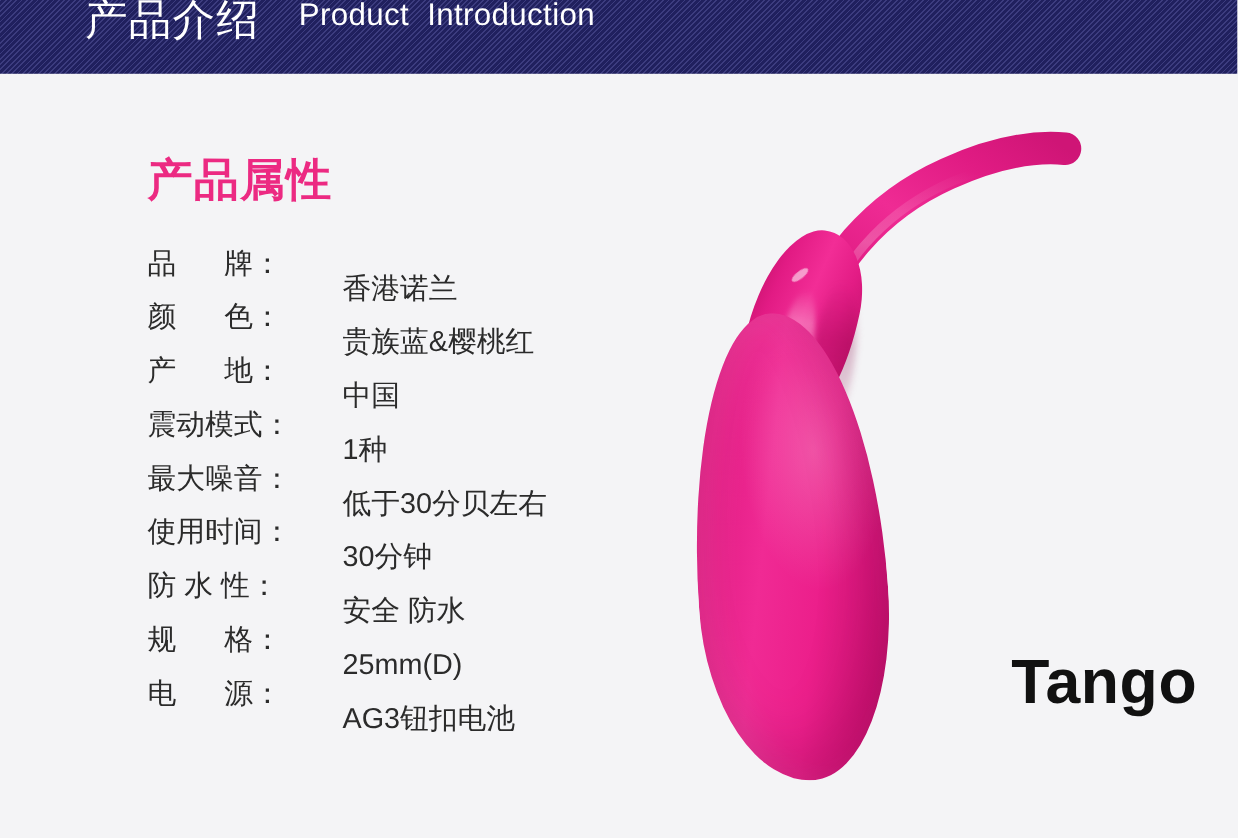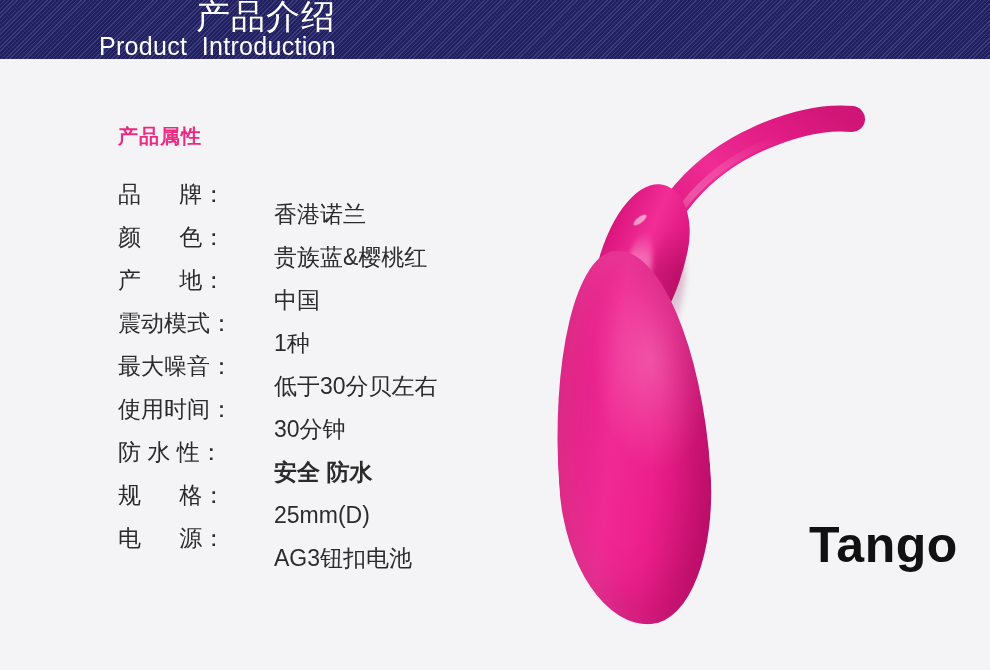--- a/index.html
+++ b/index.html
@@ -32,22 +32,21 @@
         rgba(0,0,0,0.16) 3px
     );
     overflow: hidden;
   }
   #header-inner {
     position: absolute;
     left: 68px;
     top: 0;
     height: 59px;
     display: flex;
-    align-items: flex-end;
-    flex-direction: column;
+    align-items: flex-start;
   }
   #header-title-cn {
     color: #ffffff;
     font-size: 34px;
     line-height: 1;
     letter-spacing: 1px;
     font-weight: 400;
     white-space: pre;
     transform: translateY(-1px);
   }
@@ -64,21 +63,21 @@
 
   
   #spec-panel {
     position: absolute;
     left: 118px;
     top: 126px;
     width: 430px;
   }
   #spec-heading {
     color: #ec2a82;
-    font-size: 20px;
+    font-size: 36px;
     line-height: 1;
     font-weight: 700;
     letter-spacing: 1px;
     white-space: pre;
     margin-bottom: 27px;
   }
   .spec-row {
     display: flex;
     align-items: center;
     height: 43px;
@@ -95,21 +94,21 @@
   }
   .spec-value {
     color: #2b2b2b;
     font-size: 23px;
     line-height: 1;
     font-weight: 400;
     white-space: pre;
     margin-top: 40px;
   }
   .spec-value.emph {
-    font-weight: 700;
+    font-weight: 400;
   }
 
   
   #product-figure {
     position: absolute;
     left: 520px;
     top: 95px;
     width: 360px;
     height: 545px;
   }

